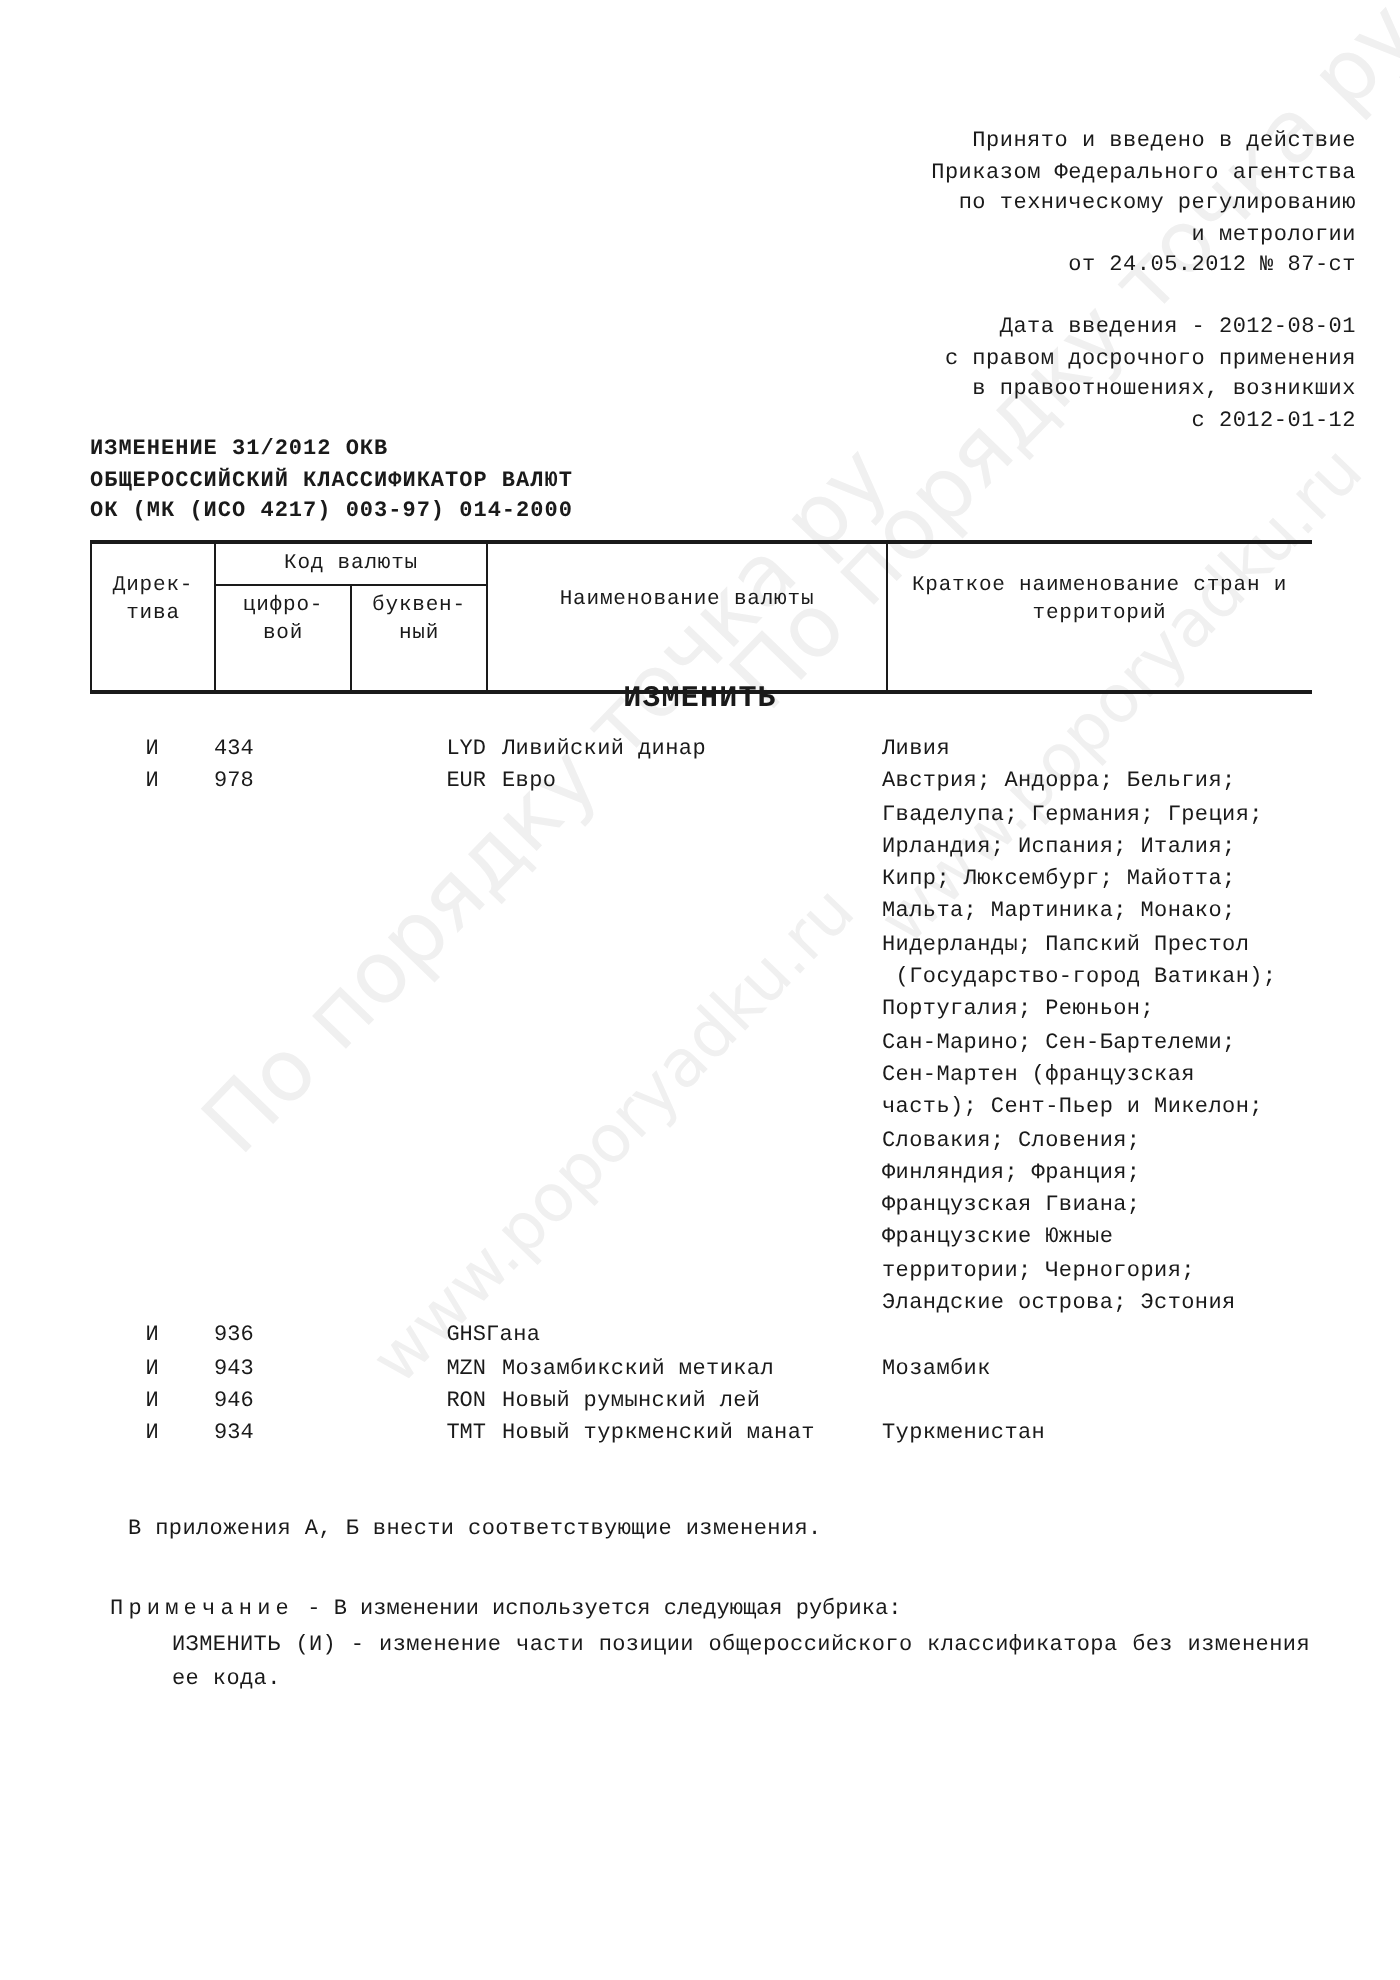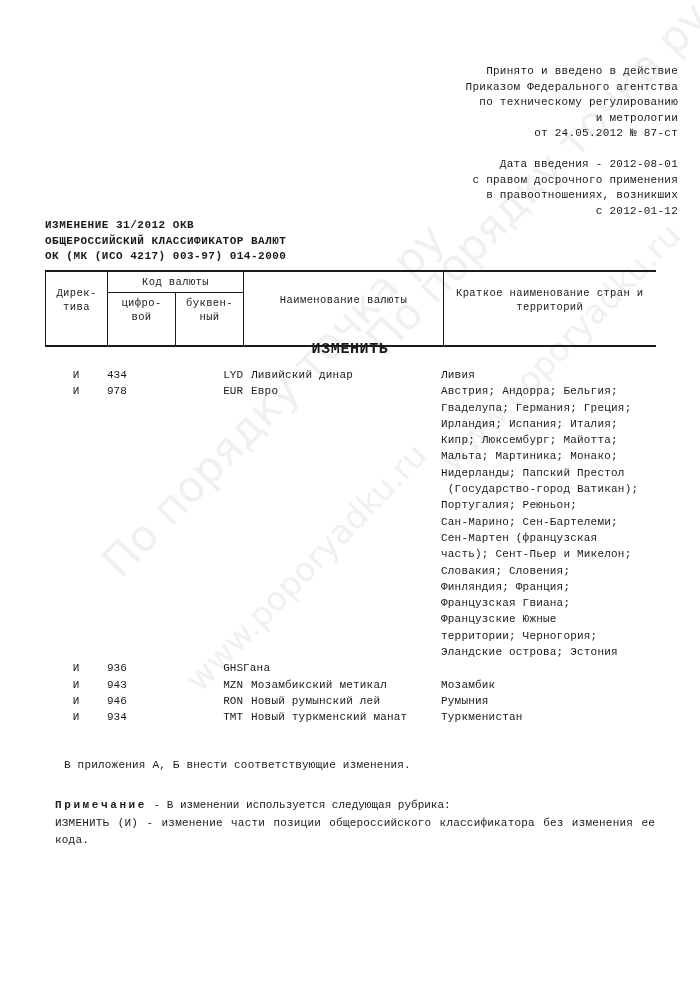--- a/index.html
+++ b/index.html
@@ -153,28 +153,29 @@
   #note-block {
     position: absolute;
     left: 55px;
     top: 797px;
     width: 600px;
     font-size: 11px;
     line-height: 17.5px;
   }
   #note-block .note-first { display: block; }
   .note-label {
-    font-weight: bold;
+    font-weight: normal;
     letter-spacing: 2.6px;
   }
   #note-body {
     display: block;
     text-align: justify;
     text-align-last: left;
     letter-spacing: 0.2px;
+    margin-left: 31px;
   }
 </style>
 </head>
 <body>
 
 <div id="watermark-layer">
   <span class="wm wm-a1">По порядку точка ру</span>
   <span class="wm wm-b1">www.poporyadku.ru</span>
   <span class="wm wm-a2">По порядку точка ру</span>
   <span class="wm wm-b2">www.poporyadku.ru</span>
@@ -286,23 +287,20 @@
         <div class="c-name">Мозамбикский метикал</div>
         <div class="c-terr">
           <span class="tl">Мозамбик</span>
         </div>
       </div>
       <div class="drow">
         <div class="c-dir">И</div>
         <div class="c-num">946</div>
         <div class="c-alp">RON</div>
         <div class="c-name">Новый румынский лей</div>
-        <div class="c-terr">
-          <span class="tl">Румыния</span>
-        </div>
       </div>
       <div class="drow">
         <div class="c-dir">И</div>
         <div class="c-num">934</div>
         <div class="c-alp">TMT</div>
         <div class="c-name">Новый туркменский манат</div>
         <div class="c-terr">
           <span class="tl">Туркменистан</span>
         </div>
       </div>

